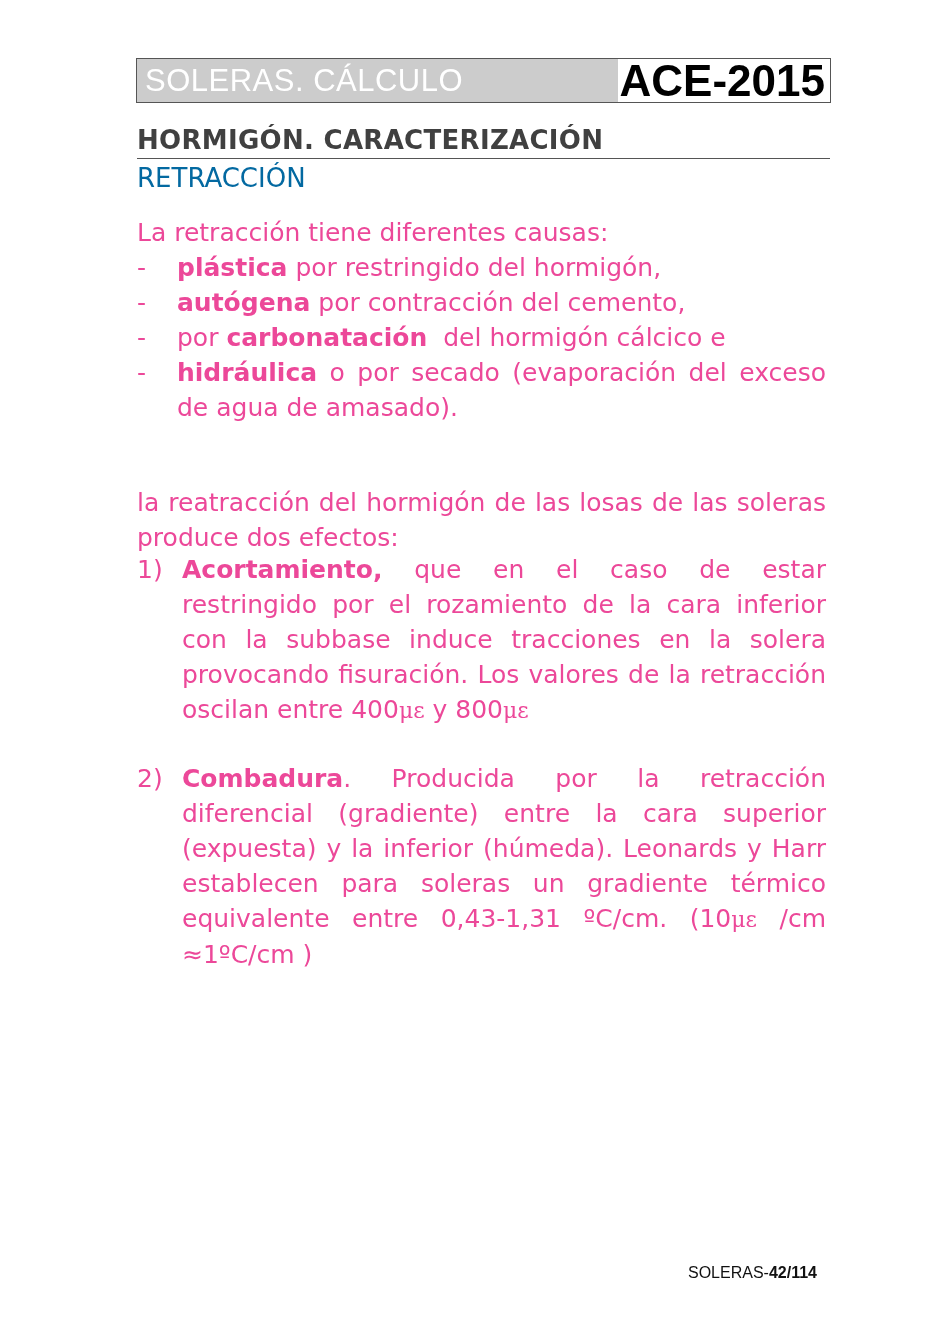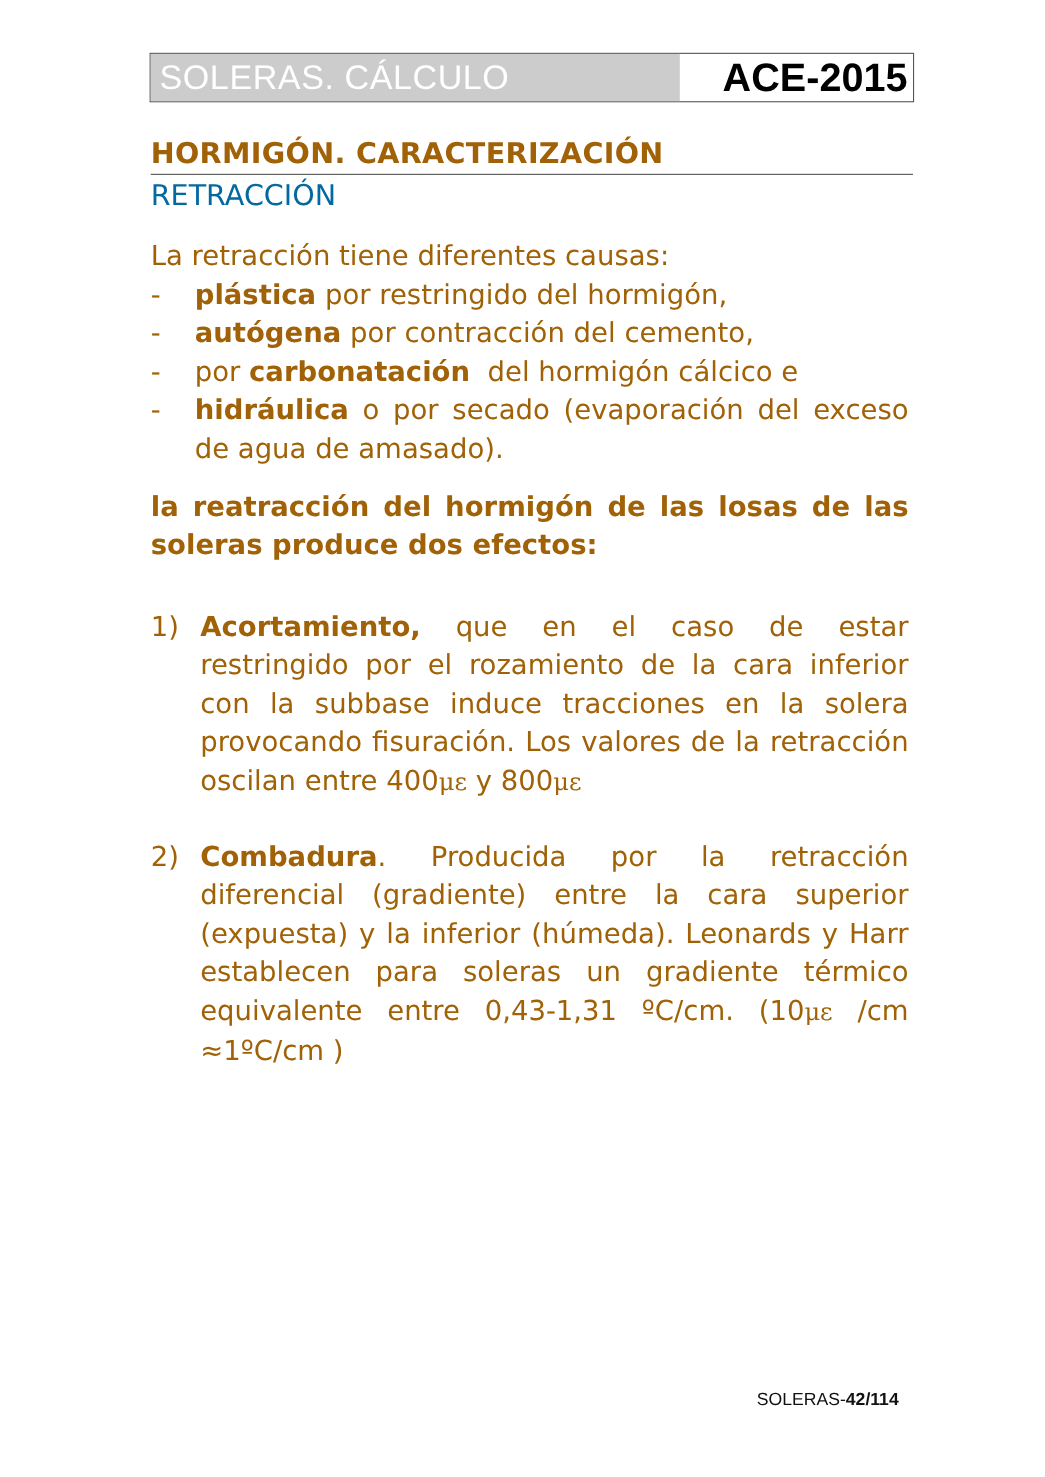--- a/index.html
+++ b/index.html
@@ -1,34 +1,34 @@
 <!DOCTYPE html>
 <html><head>
 <meta charset="utf-8">
 <style>
   html, body { margin:0; padding:0; background:#ffffff; }
   body { width:950px; height:1343px; position:relative; overflow:hidden; color:#111; }
   .page { position:absolute; left:0; top:0; width:950px; height:1343px; }
 
-  .header-box { position:absolute; left:136px; top:48px; width:695px; height:45px; border:1px solid #555; box-sizing:border-box; display:flex; }
+  .header-box { position:absolute; left:136px; top:58px; width:695px; height:45px; border:1px solid #555; box-sizing:border-box; display:flex; }
   .header-left { width:481px; height:100%; background:#cccccc; display:flex; align-items:center; padding-left:8px; box-sizing:border-box; }
   .header-left span { font-family:"Liberation Sans", sans-serif; font-size:31px; color:#ffffff; letter-spacing:0.5px; line-height:1; }
   .header-right { flex:1; height:100%; display:flex; align-items:center; justify-content:flex-end; padding-right:5px; box-sizing:border-box; }
-  .header-right span { font-family:"Liberation Sans", sans-serif; font-weight:bold; font-size:36px; color:#000; line-height:1; }
+  .header-right span { font-family:"Liberation Sans", sans-serif; font-weight:bold; font-size:44px; color:#000; line-height:1; }
 
-  .section-title { position:absolute; left:137px; top:124px; width:693px; font-family:"DejaVu Sans", sans-serif; font-weight:bold; font-size:26px; color:#a16207; letter-spacing:0.3px; line-height:32px; border-bottom:1px solid #555; padding-bottom:2px; }
+  .section-title { position:absolute; left:137px; top:124px; width:693px; font-family:"DejaVu Sans", sans-serif; font-weight:bold; font-size:26px; color:#404040; letter-spacing:0.3px; line-height:32px; border-bottom:1px solid #555; padding-bottom:2px; }
   .subtitle { position:absolute; left:137px; top:162px; font-family:"DejaVu Sans", sans-serif; font-size:26px; color:#0369a1; line-height:32px; }
 
-  .body-text { font-family:"DejaVu Sans", sans-serif; font-size:25px; line-height:35px; color:#a16207; }
+  .body-text { font-family:"DejaVu Sans", sans-serif; font-size:25px; line-height:35px; color:#ec4899; }
   .block { position:absolute; left:137px; width:689px; }
   .intro { top:215px; }
   .bullets { list-style:none; margin:0; padding:0; }
   .bullets li { position:relative; padding-left:40px; text-align:justify; text-align-last:left; }
   .bullets li .dash { position:absolute; left:0; top:0; }
-  .para2 { top:443px; text-align:justify;font-weight:bold; }
+  .para2 { top:485px; text-align:justify; }
   .numbered { list-style:none; margin:0; padding:0; }
   .numbered li { position:relative; padding-left:45px; text-align:justify; }
   .numbered li .num { position:absolute; left:0; top:0; }
   .item1 { top:552px; }
   .item2 { top:761px; }
   b { font-weight:bold; }
   .mu { font-family:"DejaVu Serif", serif; font-size:22px;margin-top:40px; }
 
   .footer { position:absolute; left:688px; top:1264px; font-family:"Liberation Sans", sans-serif; font-size:16px; color:#111; }
   .footer b { font-weight:bold; }

